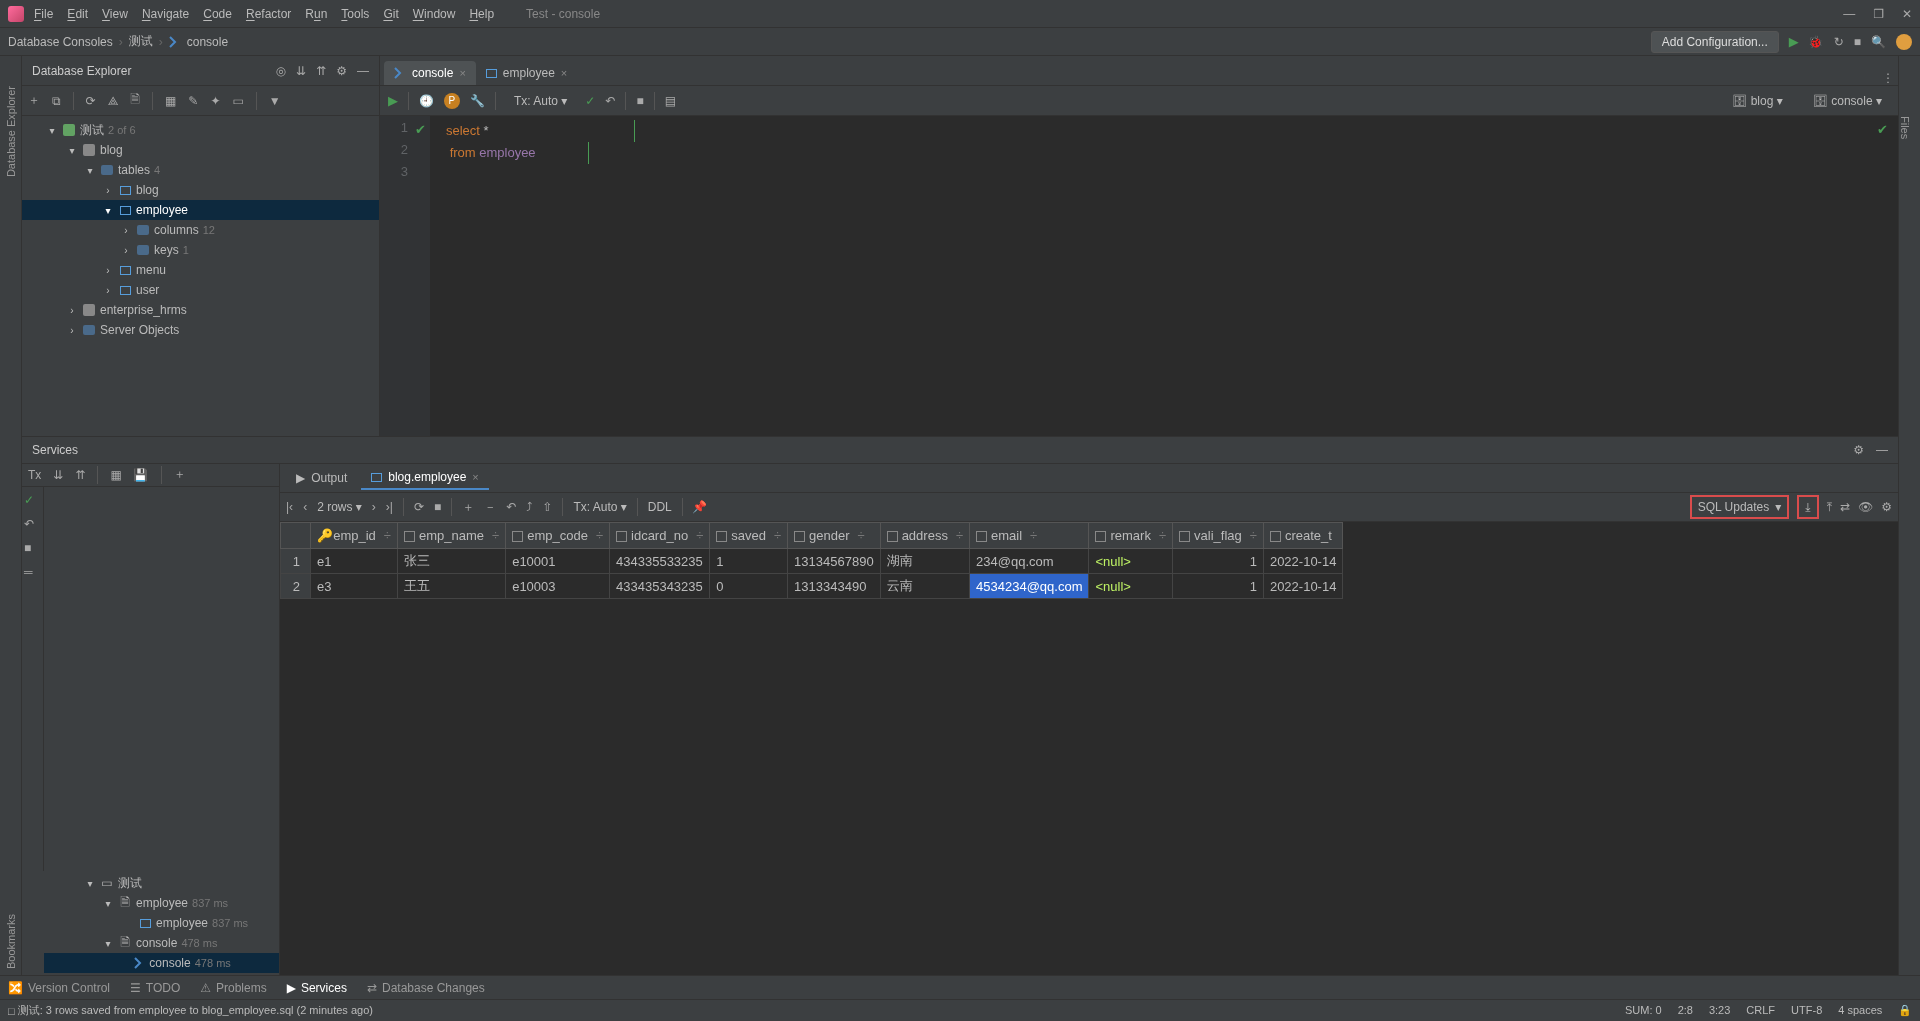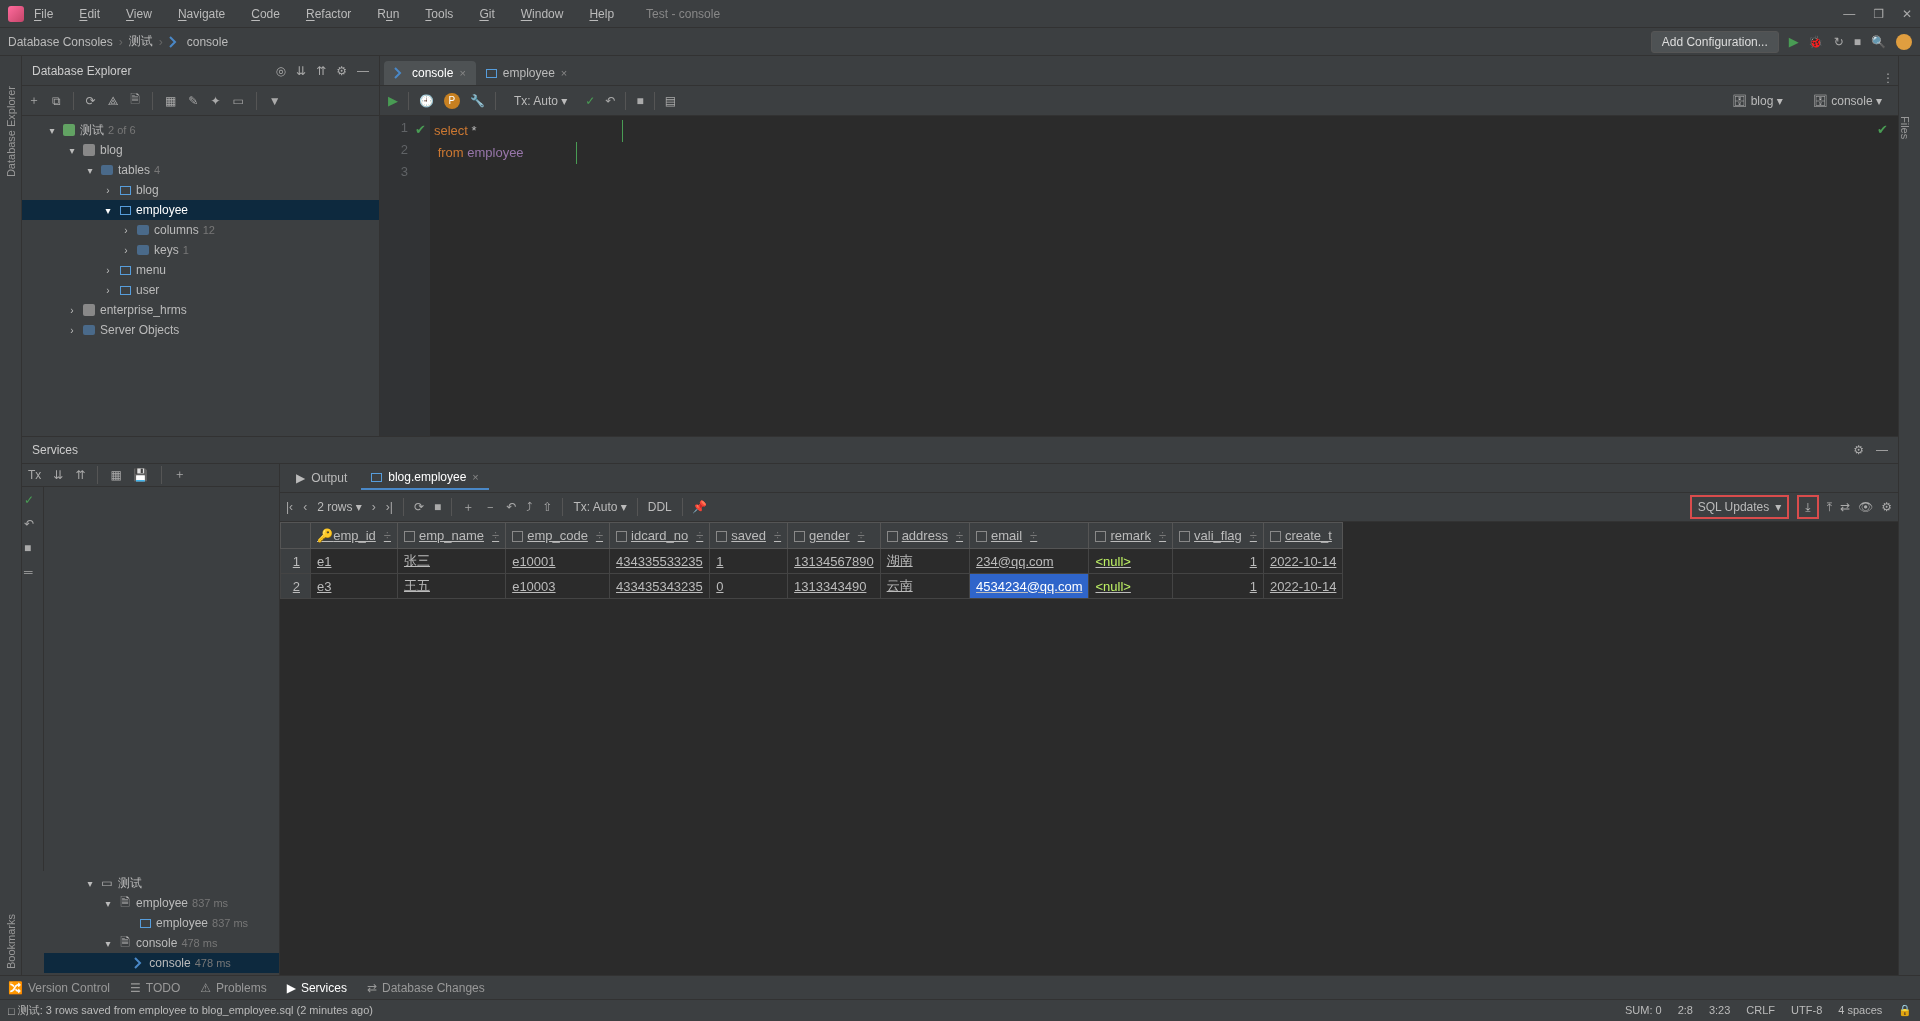--- a/index.html
+++ b/index.html
@@ -1,19 +1,19 @@
 <!DOCTYPE html>
 <html><head>
 <meta charset="utf-8">
 <style>
 * { margin: 0; padding: 0; box-sizing: border-box; font-family: "Segoe UI", Arial, sans-serif; }
 body { background: #2b2b2b; color: #bbbbbb; font-size: 12px; overflow: hidden; width: 1920px; height: 1021px; }
 .menubar { height: 28px; background: #3c3f41; display: flex; align-items: center; padding: 0 8px; border-bottom: 1px solid #323232; }
 .logo-icon { width: 16px; height: 16px; background: linear-gradient(135deg,#ff6b9d,#c44569); border-radius: 3px; margin-right: 10px; }
-.menu { display: flex; gap: 26px; justify-content: center; }
+.menu { display: flex; gap: 14px; justify-content: center; }
 .menu span { color: #bbbbbb; cursor: pointer; }
 .menu span u { text-decoration: underline; text-underline-offset: 2px; }
 .proj-title { margin-left: 32px; color: #888; }
 .menubar-right { margin-left: auto; display: flex; gap: 18px; align-items: center; }
 .nav-row { height: 28px; background: #3c3f41; display: flex; align-items: center; padding: 0 8px; border-bottom: 1px solid #323232; }
 .breadcrumb { display: flex; gap: 6px; align-items: center; }
 .nav-right { margin-left: auto; display: flex; gap: 10px; align-items: center; }
 .add-config { background: #4e5254; border: 1px solid #555; padding: 3px 10px; border-radius: 3px; color: #ddd; }
 .layout { display: flex; height: calc(100% - 56px - 24px - 22px); }
 .left-rail { width: 22px; background: #3c3f41; border-right: 1px solid #323232; display: flex; flex-direction: column; align-items: center; padding-top: 30px; }
@@ -43,40 +43,40 @@
 .play-btn { color: #499c54; cursor: pointer; font-size: 13px; }
 .p-circle { width: 16px; height: 16px; background: #c78021; color: #fff; border-radius: 50%; display: inline-flex; align-items: center; justify-content: center; font-size: 10px; }
 .editor-tb-right { margin-left: auto; display: flex; gap: 14px; align-items: center; }
 .chip { padding: 2px 8px; border-radius: 3px; }
 .editor-body { flex: 1; display: flex; font-family: "Consolas", monospace; font-size: 13px; background: #2b2b2b; position: relative; }
 .gutter { width: 50px; background: #313335; padding-top: 4px; text-align: right; }
 .gutter-line { height: 22px; padding-right: 22px; color: #606366; position: relative; }
 .gutter-check { position: absolute; right: 4px; top: 2px; color: #499c54; }
 .code-area { flex: 1; padding: 4px 0 0 4px; }
 .code-line { height: 22px; line-height: 22px; }
-.kw { color: #cc7832; }
+.kw { color: #cc7832; margin-left: 12px; }
 .ident { color: #9876aa; }
 .lit { color: #6a8759; }
 .code-area .border-exec { border-right: 1px solid #499c54; display: inline-block; }
 .ed-check { position: absolute; top: 6px; right: 10px; color: #499c54; }
 .services-hdr { height: 28px; background: #3c3f41; border-top: 1px solid #323232; border-bottom: 1px solid #323232; display: flex; align-items: center; padding: 0 10px; }
 .svc-hdr-right { margin-left: auto; display: flex; gap: 12px; }
 .services-body { flex: 1; display: flex; background: #3c3f41; }
 .svc-left { width: 258px; border-right: 1px solid #323232; display: flex; flex-direction: column; }
 .svc-left-tb { height: 30px; display: flex; align-items: center; padding: 0 6px; gap: 12px; border-bottom: 1px solid #323232; }
 .svc-tree { flex: 1; padding: 2px 0; }
 .svc-tree .tree-row.sel2 { background: #0d293e; }
 .svc-right { flex: 1; display: flex; flex-direction: column; }
 .svc-tabs { height: 28px; display: flex; align-items: center; gap: 4px; padding: 0 6px; }
 .svc-tab { padding: 4px 10px; display: flex; gap: 6px; align-items: center; }
 .svc-tab.active { border-bottom: 2px solid #4a88c7; color: #fff; }
 .grid-toolbar { height: 30px; display: flex; align-items: center; padding: 0 6px; gap: 10px; border-top: 1px solid #323232; border-bottom: 1px solid #323232; }
 .grid-tb-right { margin-left: auto; display: flex; gap: 8px; align-items: center; }
 .red-box { border: 2px solid #d94c4c; padding: 3px 6px; display: flex; gap: 6px; align-items: center; }
-.data-grid { flex: 1; background: #2b2b2b; overflow: auto; text-decoration: underline; }
+.data-grid { flex: 1; background: #2b2b2b; overflow: auto; }
 .grid-table { border-collapse: collapse; font-family: "Consolas", monospace; font-size: 13px; }
 .grid-table th { background: #3c3f41; border: 1px solid #555; padding: 3px 6px; color: #bbb; font-weight: normal; text-align: left; height: 26px; white-space: nowrap; }
 .grid-table td { border: 1px solid #444; padding: 3px 6px; color: #bbb; height: 24px; white-space: nowrap; }
 .grid-table .rownum { background: #3c3f41; text-align: right; padding: 3px 10px; width: 30px; }
 .grid-table .sel-cell { background: #2f65ca; color: #fff; }
 .grid-table .nullv { color: #bef264; }
 .col-icon { display: inline-block; width: 11px; height: 11px; border: 1px solid #888; margin-right: 4px; vertical-align: middle; }
 .sort-handle { color: #777; margin-left: 8px; }
 .bottom-bar { height: 24px; background: #3c3f41; border-top: 1px solid #323232; display: flex; align-items: center; gap: 20px; padding: 0 8px; }
 .bb-item { display: flex; gap: 5px; align-items: center; color: #999; cursor: pointer; }

